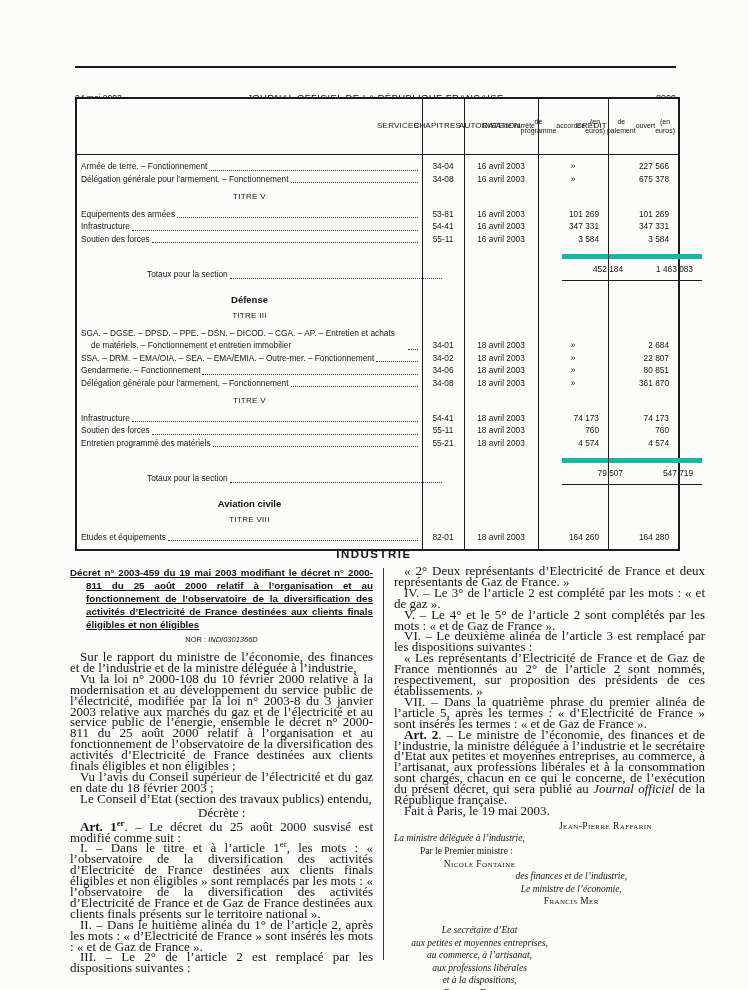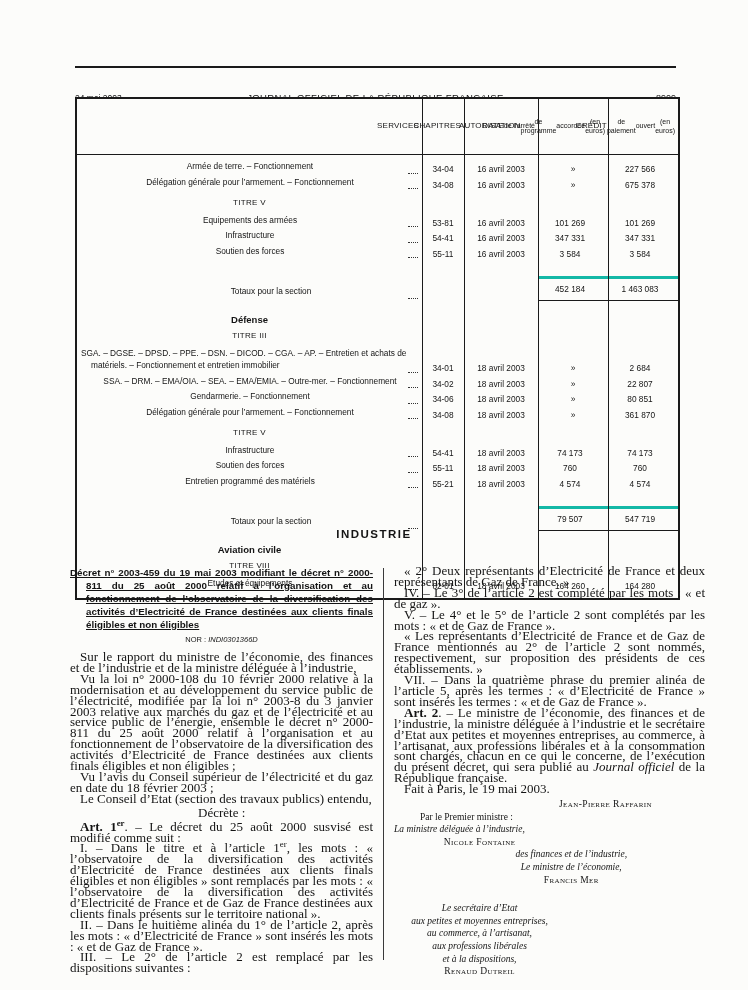--- a/index.html
+++ b/index.html
@@ -20,38 +20,38 @@
   .vl{position:absolute;top:0;bottom:0;width:1px;background:#1a1a1a;}
   .grid{display:grid;grid-template-columns:345px 42px 74px 70px 70px;}
   .thead{height:55px;border-bottom:1px solid #1a1a1a;}
   .hc{display:flex;flex-direction:row;align-items:center;justify-content:flex-end;text-align:center;
       padding:2px 3px;box-sizing:border-box;}
   .hc .t{font-size:8px;letter-spacing:.2px;}
   .hc .s{font-size:7px;line-height:8.5px;}
   .tbody{padding:5px 0 6px;}
   .trow{align-items:end;min-height:12.5px;}
   .c{box-sizing:border-box;padding:0 3px;}
-  .c1{display:flex;align-items:center;padding-left:4px;text-align:left;flex-direction:column;}
+  .c1{display:flex;align-items:center;padding-left:4px;text-align:left;}
   .svc{padding-left:10px;text-indent:-10px;}
   .leader{flex:1;min-width:10px;border-bottom:1px dotted #333;align-self:flex-end;
           margin:0 1px 2px 2px;}
   .c2,.c3{text-align:center;white-space:nowrap;}
-  .c4,.c5{text-align:center;padding-right:9px;white-space:nowrap;}
+  .c4,.c5{text-align:right;padding-right:9px;white-space:nowrap;}
   .c4.ctr,.c5.ctr{text-align:center;padding-right:3px;}
   .shead{padding:6px 0 4px;}
   .shead .lbl{grid-column:1;text-align:center;font-size:8px;letter-spacing:.3px;}
   .sect{padding:8px 0 1px;}
   .sect .lbl{grid-column:1;text-align:center;font-weight:bold;font-size:9.5px;}
   .sect + .shead{padding-top:3px;}
-  .total{margin:16px 0 5px;}
+  .total{margin:9px 0 5px;padding-left:24px;}
   .total .c1{padding-left:46px;}
-  .total .c4,.total .c5{border-top:3px solid #14b8a6;border-bottom:1px solid #1a1a1a;
+  .total .c4,.total .c5{border-top:5px solid #14b8a6;border-bottom:1px solid #1a1a1a;
           padding-top:4px;padding-bottom:4px;}
   
-  .industrie{position:absolute;top:528px;left:0;width:748px;text-align:center;
+  .industrie{position:absolute;top:548px;left:0;width:748px;text-align:center;
              font-family:"Liberation Sans", sans-serif;font-weight:bold;font-size:11.5px;
              letter-spacing:1.5px;}
   .cols{position:absolute;top:566px;left:70px;width:635px;display:flex;}
   .col-left{width:303px;}
   .divider{width:1px;height:392px;background:#3a3a3a;margin:2px 10px 0 10px;flex:none;}
   .col-right{width:311px;}
   .decree-title{font-family:"Liberation Sans", sans-serif;font-weight:bold;font-size:9.8px;
                 line-height:13px;text-align:justify;padding-left:16px;text-indent:-16px;text-decoration:underline;}
   .nor{text-align:center;font-family:"Liberation Sans", sans-serif;font-size:7.5px;margin:4px 0 8px;}
   .nor .code{font-style:italic;}
@@ -306,29 +306,30 @@
           <p><span>II. – Dans le huitième alinéa du 1° de l’article 2, après les mots : « d’Electricité de France » sont insérés les mots : « et de Gaz de France ».</span></p>
           <p><span>III. – Le 2° de l’article 2 est remplacé par les dispositions suivantes :</span></p>
         </div>
     </div>
     <div class="divider"></div>
     <div class="col col-right">
       <div id="right-paras">
           <p><span>« 2° Deux représentants d’Electricité de France et deux représentants de Gaz de France. »</span></p>
           <p><span>IV. – Le 3° de l’article 2 est complété par les mots : « et de gaz ».</span></p>
           <p><span>V. – Le 4° et le 5° de l’article 2 sont complétés par les mots : « et de Gaz de France ».</span></p>
+          <p><span>VI. – Le deuxième alinéa de l’article 3 est remplacé par les dispositions suivantes :</span></p>
           <p><span>« Les représentants d’Electricité de France et de Gaz de France mentionnés au 2° de l’article 2 sont nommés, respectivement, sur proposition des présidents de ces établissements. »</span></p>
           <p><span>VII. – Dans la quatrième phrase du premier alinéa de l’article 5, après les termes : « d’Electricité de France » sont insérés les termes : « et de Gaz de France ».</span></p>
           <p><span class="b">Art. 2</span><span>. – Le ministre de l’économie, des finances et de l’industrie, la ministre déléguée à l’industrie et le secrétaire d’Etat aux petites et moyennes entreprises, au commerce, à l’artisanat, aux professions libérales et à la consommation sont chargés, chacun en ce qui le concerne, de l’exécution du présent décret, qui sera publié au </span><span class="i">Journal officiel</span><span> de la République française.</span></p>
           <p><span>Fait à Paris, le 19 mai 2003.</span></p>
         </div>
       <div class="sigs" id="sigs">
           <div class="sig al-rr"><span class="sc">Jean-Pierre Raffarin</span></div>
+          <div class="sig al-l"><span class="i">La ministre déléguée à l’industrie,</span></div>
           <div class="sig al-ind"><span>Par le Premier ministre :</span></div>
-          <div class="sig al-l"><span class="i">La ministre déléguée à l’industrie,</span></div>
           <div class="sig al-lc"><span class="sc">Nicole Fontaine</span></div>
           <div class="sig al-rc"><span class="i">des finances et de l’industrie,</span></div>
           <div class="sig al-rc"><span class="i">Le ministre de l’économie,</span></div>
           <div class="sig al-rc"><span class="sc">Francis Mer</span></div>
           <div class="sig al-lc gap"><span class="i">Le secrétaire d’Etat</span></div>
           <div class="sig al-lc"><span class="i">aux petites et moyennes entreprises,</span></div>
           <div class="sig al-lc"><span class="i">au commerce, à l’artisanat,</span></div>
           <div class="sig al-lc"><span class="i">aux professions libérales</span></div>
           <div class="sig al-lc"><span class="i">et à la dispositions,</span></div>
           <div class="sig al-lc"><span class="sc">Renaud Dutreil</span></div>

